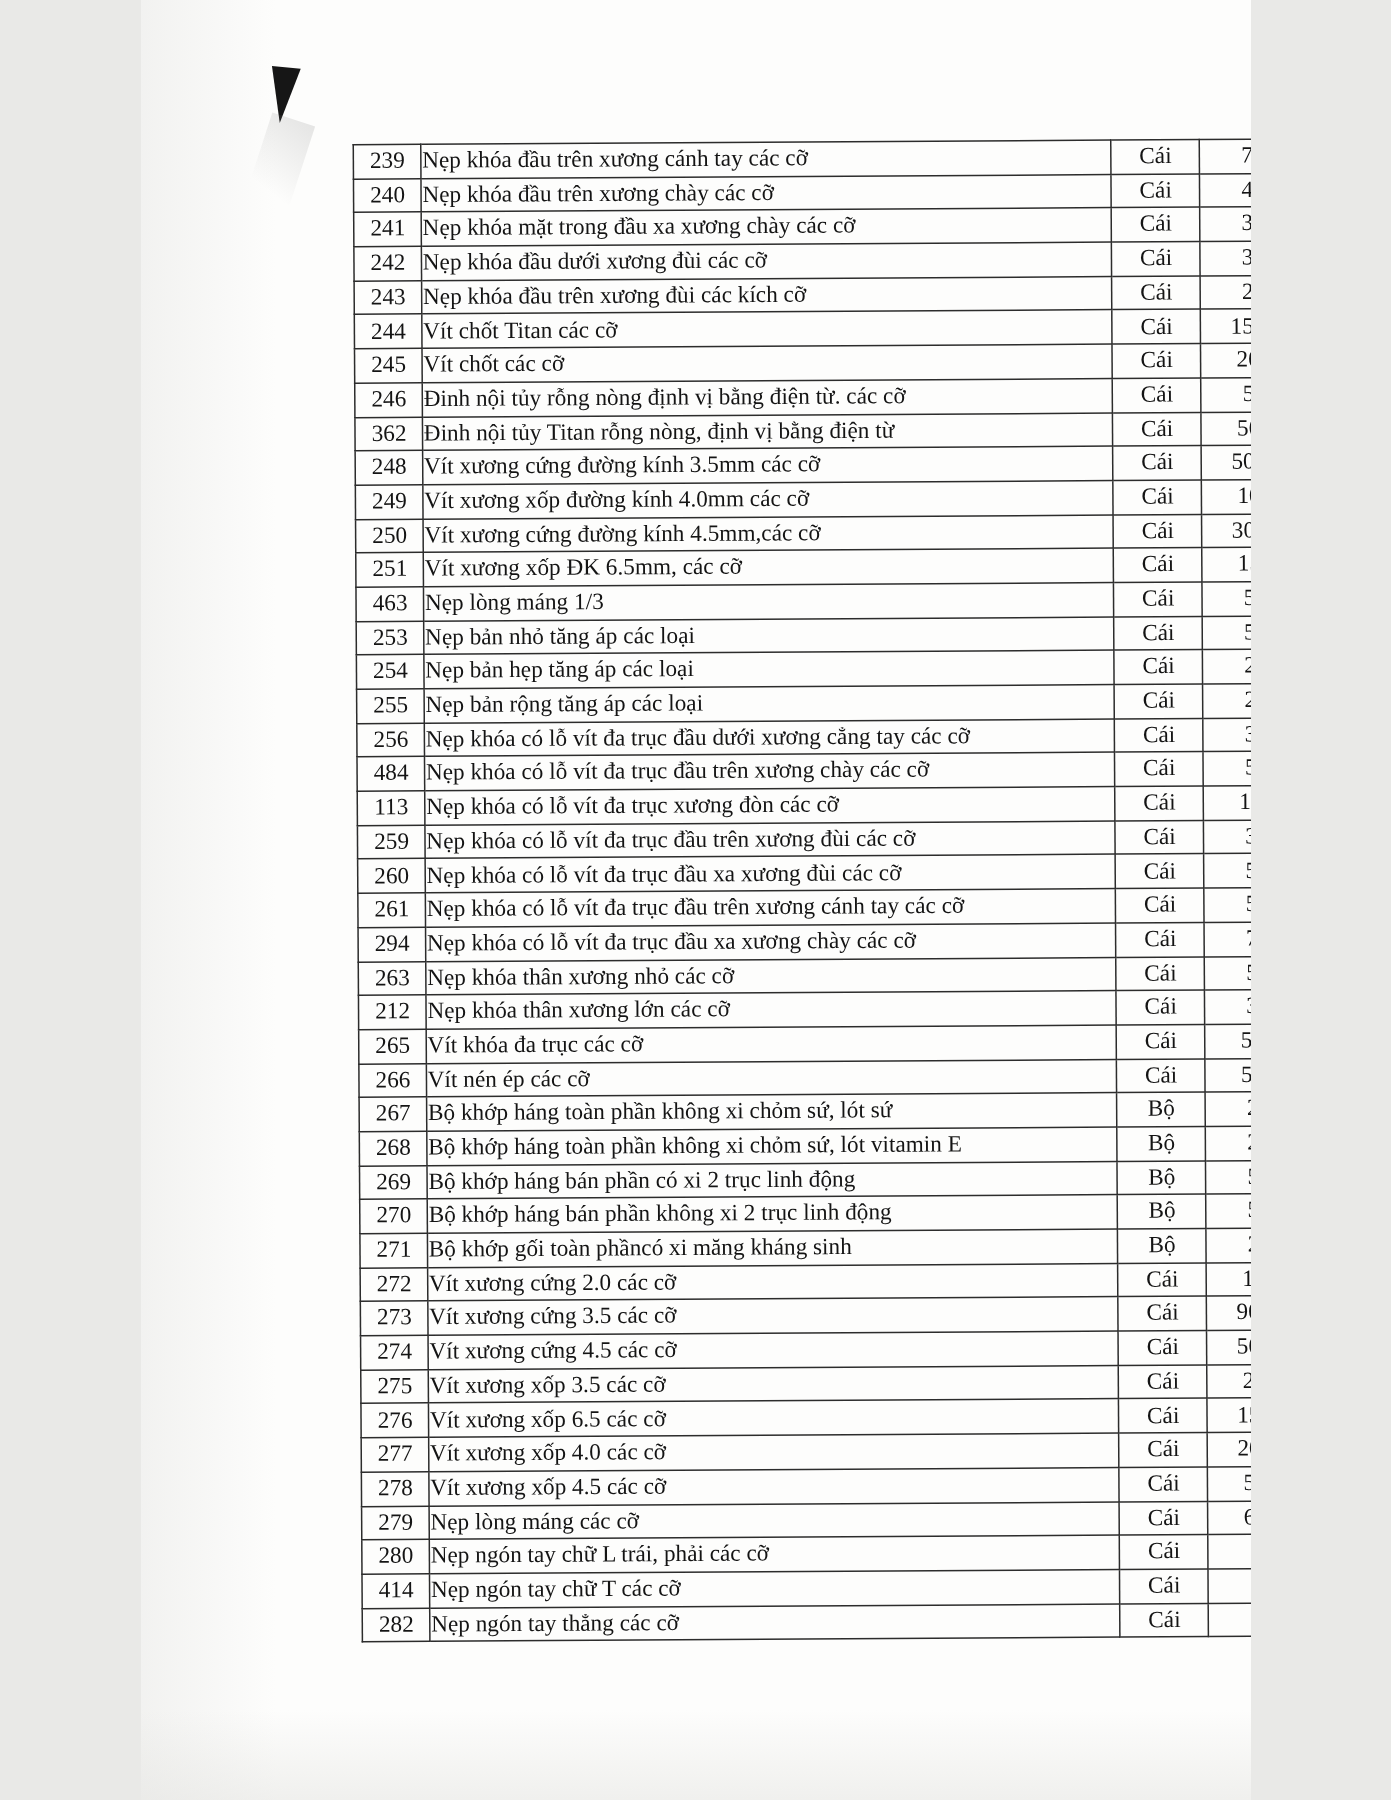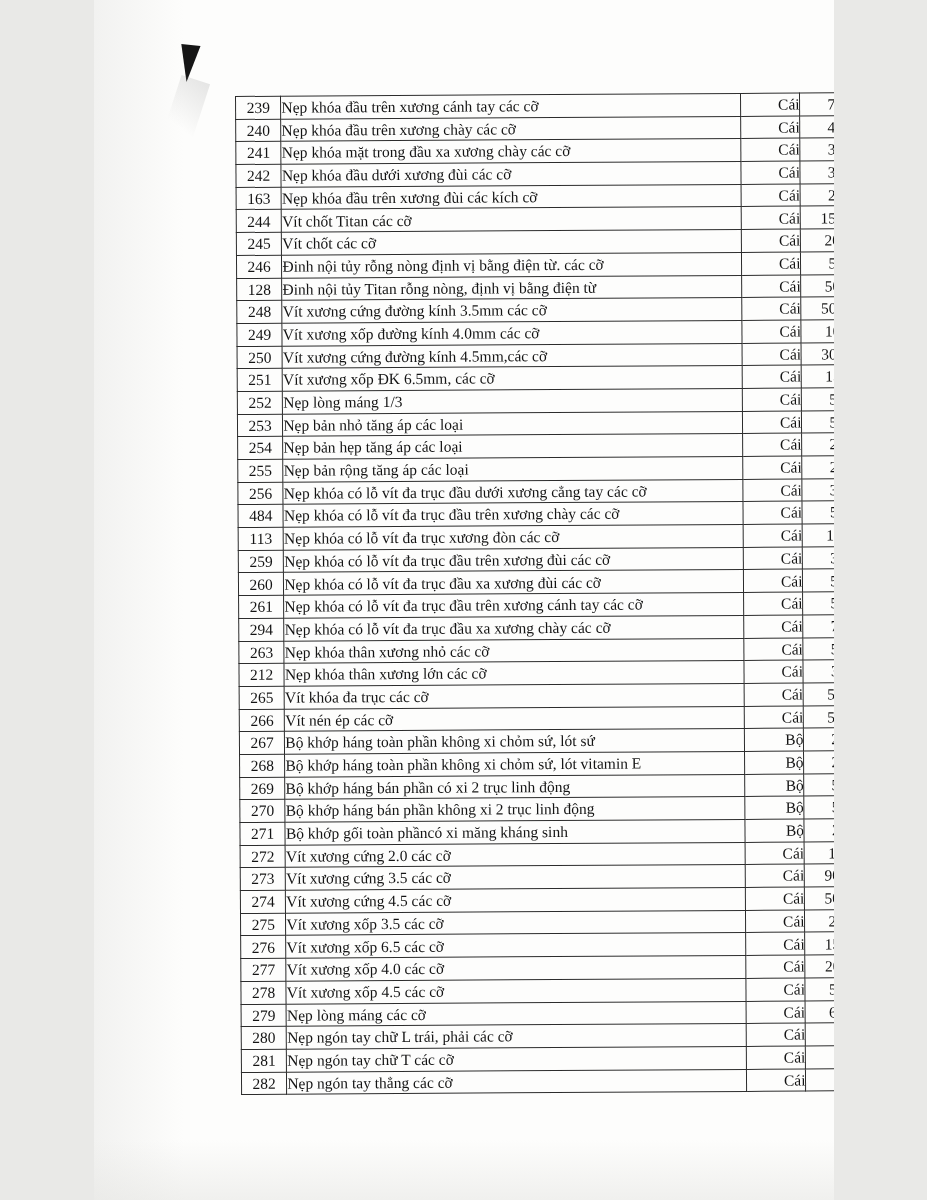--- a/index.html
+++ b/index.html
@@ -61,21 +61,21 @@
     height:21.7px;
     font-size:15.5px;
     line-height:1;
     color:#141414;
     padding:0;
     white-space:nowrap;
     overflow:hidden;
   }
   td.col-no{width:44px;text-align:center;}
   td.col-description{width:455px;padding-left:10px;text-align:left;}
-  td.col-unit{width:58px;padding-left:8px;text-align:right;}
+  td.col-unit{width:58px;padding-left:8px;text-align:center;}
   td.col-qty{width:61px;text-align:center;}
 </style>
 </head>
 <body>
 
 <div class="canvas">
 
   <div class="corner-fold"></div>
   <div class="corner-fold-shadow"></div>
 
@@ -100,21 +100,21 @@
             <td class="col-unit">Cái</td>
             <td class="col-qty">3</td>
           </tr>
           <tr>
             <td class="col-no">242</td>
             <td class="col-description">Nẹp khóa đầu dưới xương đùi các cỡ</td>
             <td class="col-unit">Cái</td>
             <td class="col-qty">3</td>
           </tr>
           <tr>
-            <td class="col-no">163</td>
+            <td class="col-no">243</td>
             <td class="col-description">Nẹp khóa đầu trên xương đùi các kích cỡ</td>
             <td class="col-unit">Cái</td>
             <td class="col-qty">2</td>
           </tr>
           <tr>
             <td class="col-no">244</td>
             <td class="col-description">Vít chốt Titan các cỡ</td>
             <td class="col-unit">Cái</td>
             <td class="col-qty">150</td>
           </tr>
@@ -124,21 +124,21 @@
             <td class="col-unit">Cái</td>
             <td class="col-qty">20</td>
           </tr>
           <tr>
             <td class="col-no">246</td>
             <td class="col-description">Đinh nội tủy rỗng nòng định vị bằng điện từ. các cỡ</td>
             <td class="col-unit">Cái</td>
             <td class="col-qty">5</td>
           </tr>
           <tr>
-            <td class="col-no">128</td>
+            <td class="col-no">362</td>
             <td class="col-description">Đinh nội tủy Titan rỗng nòng, định vị bằng điện từ</td>
             <td class="col-unit">Cái</td>
             <td class="col-qty">50</td>
           </tr>
           <tr>
             <td class="col-no">248</td>
             <td class="col-description">Vít xương cứng đường kính 3.5mm các cỡ</td>
             <td class="col-unit">Cái</td>
             <td class="col-qty">500</td>
           </tr>
@@ -154,21 +154,21 @@
             <td class="col-unit">Cái</td>
             <td class="col-qty">300</td>
           </tr>
           <tr>
             <td class="col-no">251</td>
             <td class="col-description">Vít xương xốp ĐK 6.5mm, các cỡ</td>
             <td class="col-unit">Cái</td>
             <td class="col-qty">15</td>
           </tr>
           <tr>
-            <td class="col-no">252</td>
+            <td class="col-no">463</td>
             <td class="col-description">Nẹp lòng máng 1/3</td>
             <td class="col-unit">Cái</td>
             <td class="col-qty">5</td>
           </tr>
           <tr>
             <td class="col-no">253</td>
             <td class="col-description">Nẹp bản nhỏ tăng áp các loại</td>
             <td class="col-unit">Cái</td>
             <td class="col-qty">5</td>
           </tr>
@@ -328,21 +328,21 @@
             <td class="col-unit">Cái</td>
             <td class="col-qty">60</td>
           </tr>
           <tr>
             <td class="col-no">280</td>
             <td class="col-description">Nẹp ngón tay chữ L trái, phải các cỡ</td>
             <td class="col-unit">Cái</td>
             <td class="col-qty">5</td>
           </tr>
           <tr>
-            <td class="col-no">281</td>
+            <td class="col-no">414</td>
             <td class="col-description">Nẹp ngón tay chữ T các cỡ</td>
             <td class="col-unit">Cái</td>
             <td class="col-qty">5</td>
           </tr>
           <tr>
             <td class="col-no">282</td>
             <td class="col-description">Nẹp ngón tay thẳng các cỡ</td>
             <td class="col-unit">Cái</td>
             <td class="col-qty">5</td>
           </tr>

